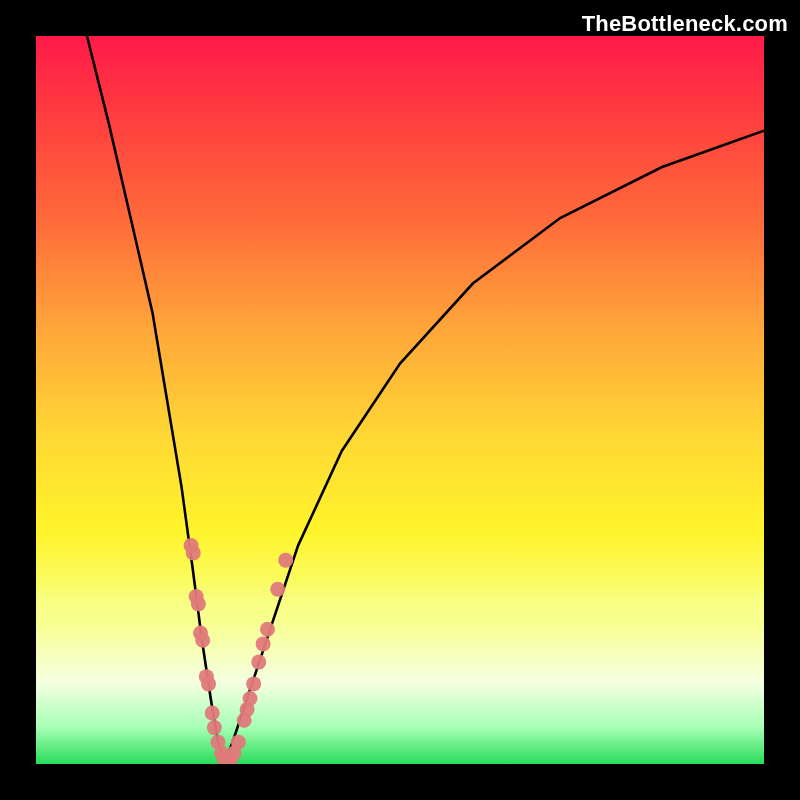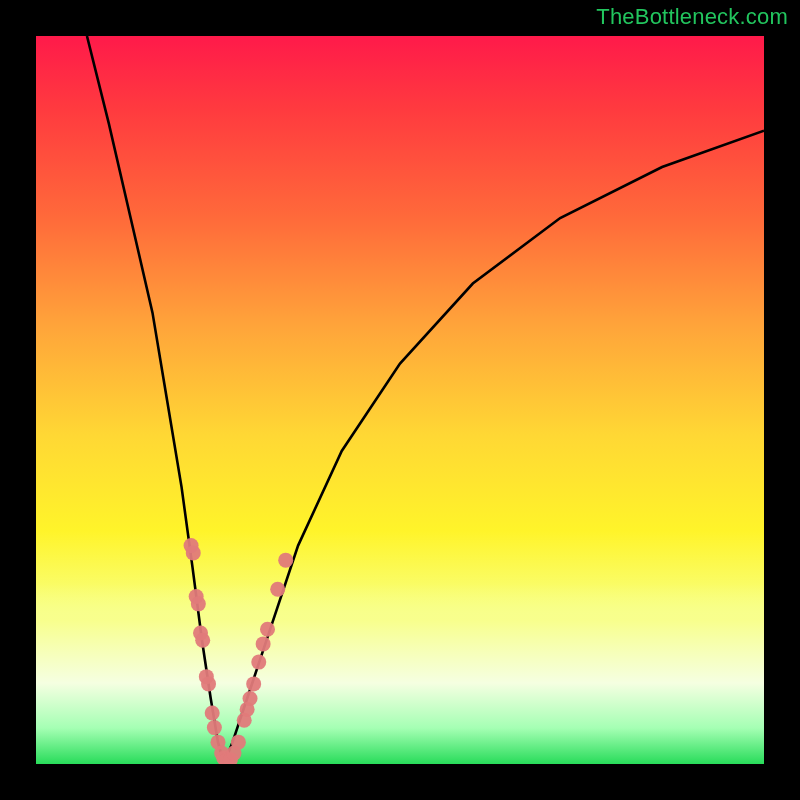--- a/index.html
+++ b/index.html
@@ -12,25 +12,25 @@
     font-family: Arial, Helvetica, sans-serif;
   }
   .frame {
     position: relative;
     width: 800px;
     height: 800px;
     background: #000;
   }
   .watermark {
     position: absolute;
-    top: 4px;
+    top: 11px;
     right: 12px;
-    color: #22c55e;
+    color: #ffffff;
     font-size: 22px;
-    font-weight: 400;
+    font-weight: 700;
     letter-spacing: 0.2px;
     z-index: 50;
   }
   .plot-area {
     position: absolute;
     left: 36px;
     top: 36px;
     width: 728px;
     height: 728px;
     background: linear-gradient(180deg,

